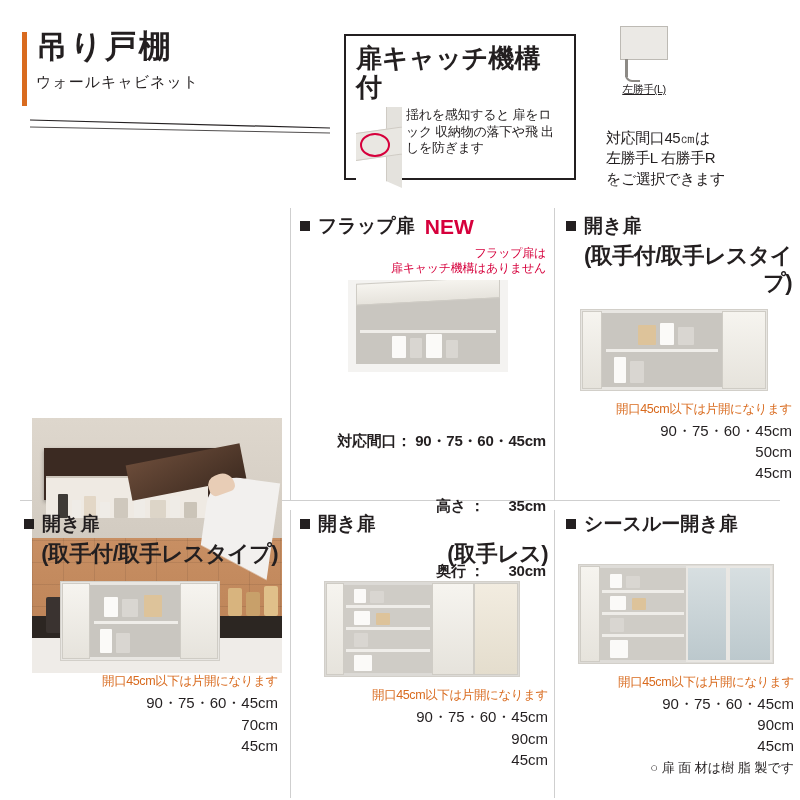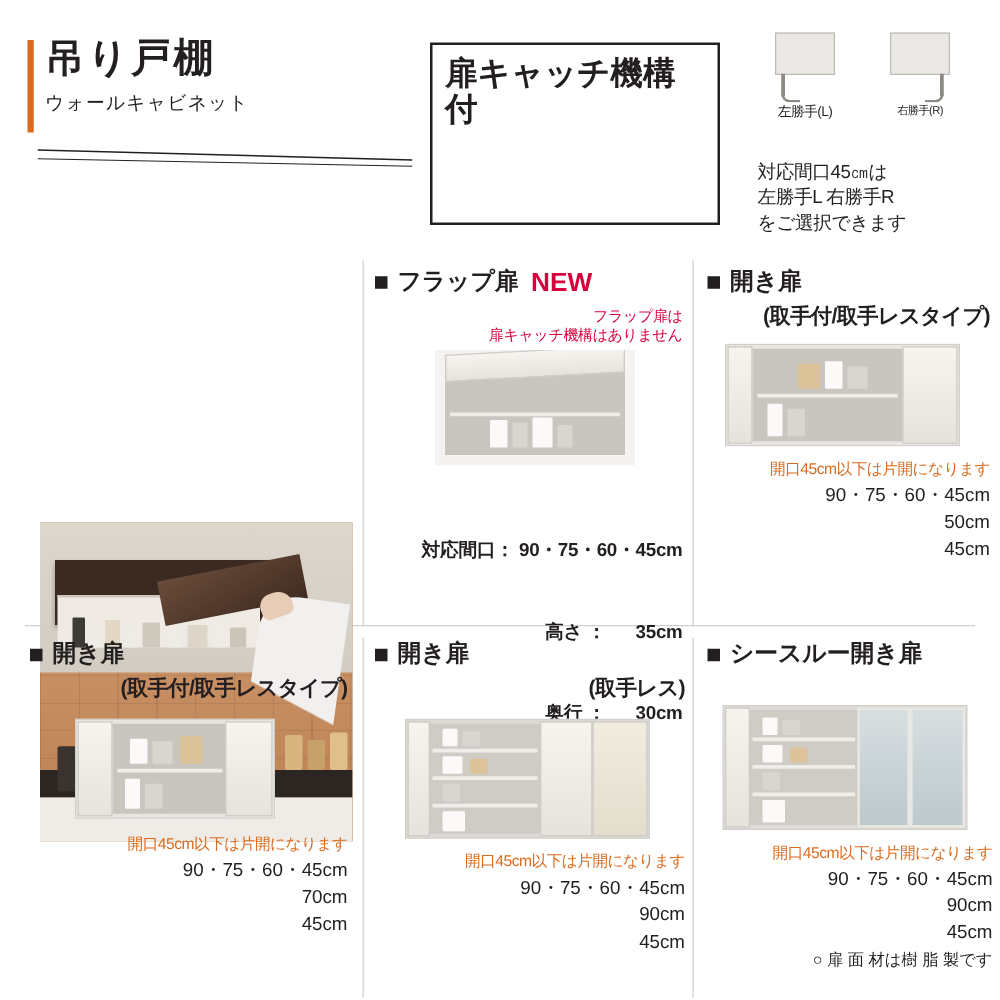--- a/index.html
+++ b/index.html
@@ -114,20 +114,21 @@
     letter-spacing: -0.3px;
   }
 
   
   .hands {
     position: absolute;
     left: 606px; top: 26px;
     width: 180px;
     display: flex;
     gap: 16px;
+    text-decoration: underline;
   }
   .hand {
     width: 76px;
     text-align: center;
   }
   .hand-img {
     width: 60px; height: 54px;
     margin: 0 auto;
     position: relative;
   }
@@ -202,21 +203,21 @@
     align-items: flex-start;
   }
   .sq {
     display: inline-block;
     width: 10px; height: 10px;
     background: #231f20;
     margin: 7px 8px 0 0;
     flex: 0 0 auto;
   }
   .sec-head2 {
-    font-size: 17px;
+    font-size: 22px;
     font-weight: bold;
     line-height: 1.25;
     letter-spacing: -0.5px;
   }
   .new-badge {
     color: #d6003c;
     font-weight: bold;
     font-size: 21px;
     margin-left: 10px;
     letter-spacing: 0px;
@@ -386,38 +387,42 @@
       <div class="title-sub">ウォールキャビネット</div>
     </div>
 
     <svg class="title-rule" viewBox="0 0 300 16" preserveAspectRatio="none">
       <path d="M0,2 L300,10" stroke="#231f20" stroke-width="1.2" fill="none"></path>
       <path d="M0,9 L300,15" stroke="#231f20" stroke-width="0.8" fill="none"></path>
     </svg>
 
     <div class="catch-box">
       <div class="catch-title">扉キャッチ機構付</div>
+      <div class="catch-body">
+        <div class="catch-img">
+          <div class="panel-b"></div>
+          <div class="panel-a"></div>
+          <div class="circ c1"></div>
+          <div class="circ c2"></div>
+        </div>
+        <div class="catch-text">揺れを感知すると
+扉をロック
+収納物の落下や飛
+出しを防ぎます</div>
+      </div>
     </div>
 
     <div class="hands">
       <div class="hand">
         <div class="hand-img hand-l">
           <div class="door"></div>
             <div class="stem"></div>
             <div class="hook"></div>
         </div>
         <div class="hand-caption">左勝手(L)</div>
-      </div>
-      <div class="hand">
-        <div class="hand-img hand-r">
-          <div class="door"></div>
-            <div class="stem"></div>
-            <div class="hook"></div>
-        </div>
-        <div class="hand-caption small">右勝手(R)</div>
       </div>
     </div>
 
     <div class="hands-note" style="white-space:pre-line;">対応間口45㎝は
 左勝手L 右勝手R
 をご選択できます</div>
   </div>
 
   <div class="grid">
 

